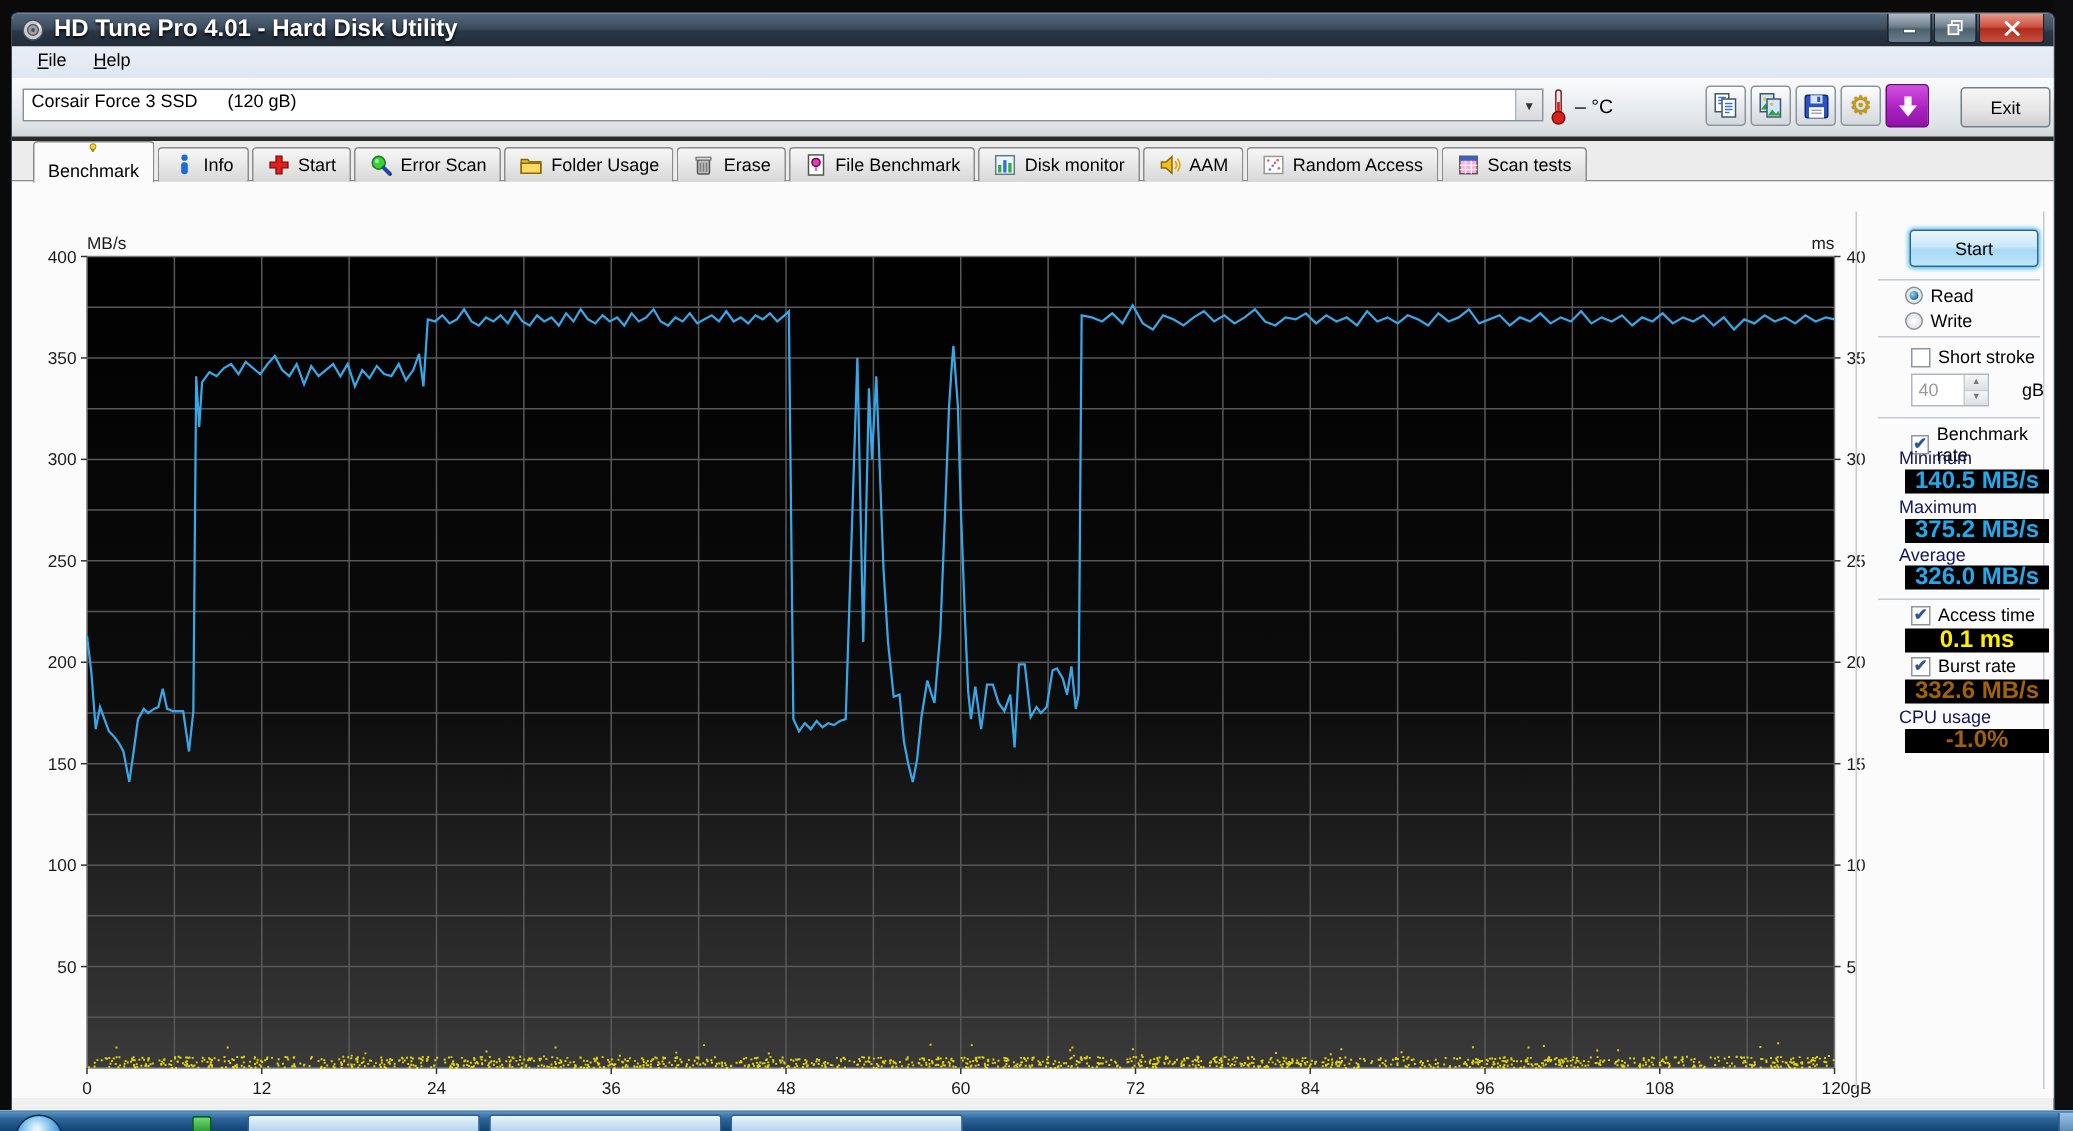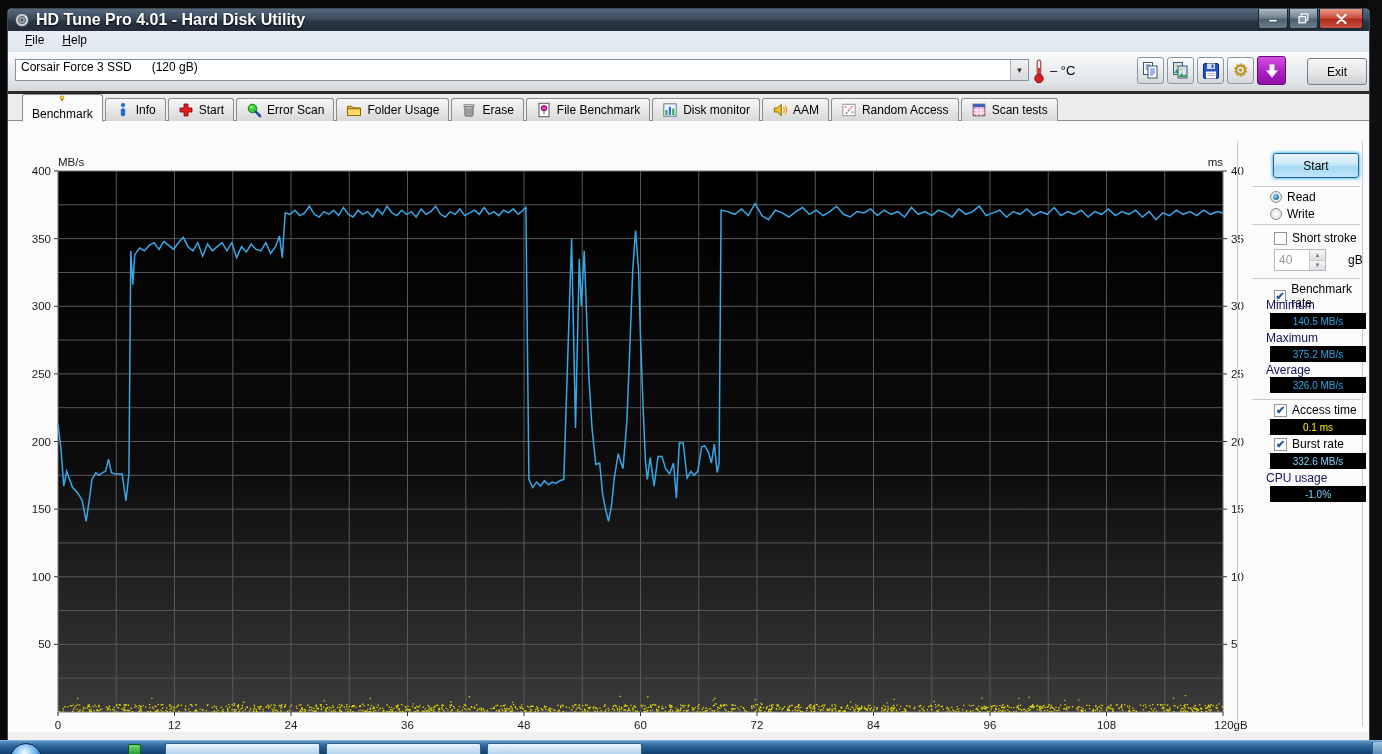--- a/index.html
+++ b/index.html
@@ -66,22 +66,22 @@
   .checkbox{width:13px;height:13px;border:1px solid #8e959c;background:#fff;box-sizing:border-box;
             display:flex;align-items:center;justify-content:center;font-size:11px;font-weight:bold;color:#2b5797;line-height:1;}
   .spinner{position:absolute;left:30px;top:103px;width:52px;height:22px;border:1px solid #b2b8bd;background:#fff;box-sizing:border-box;display:flex;}
   .spin-val{flex:1;padding:3px 0 0 4px;color:#9a9a9a;font-size:12px;}
   .spin-btns{width:15px;display:flex;flex-direction:column;border-left:1px solid #c8ccd0;}
   .spin-btns div{flex:1;background:linear-gradient(#f6f6f6,#dcdfe2);display:flex;align-items:center;justify-content:center;font-size:6px;color:#777;}
   .spin-btns div:first-child{border-bottom:1px solid #c8ccd0;}
   .unit-gb{position:absolute;left:104px;top:107px;}
   .plabel{position:absolute;left:22px;color:#14145a;}
   .vbox{position:absolute;left:26px;width:96px;height:16px;background:#000;display:flex;align-items:center;justify-content:center;
-        font-weight:normal;font-size:10px;}
-  .vbox.cyan{color:#25a8e8;} .vbox.yellow{color:#ffee00;} .vbox.white{color:#7dd3fc;}
+        font-weight:bold;font-size:16px;}
+  .vbox.cyan{color:#25a8e8;} .vbox.yellow{color:#ffee00;} .vbox.white{color:#a16207;}
   
   #taskbar{position:absolute;left:0;top:740px;width:1382px;height:14px;
            background:linear-gradient(#5c97c4,#2d659b 35%,#17497a 80%,#113e6b);border-top:1px solid #7fb2da;}
   .orb{position:absolute;left:10px;top:2px;width:30px;height:30px;border-radius:50%;
        background:radial-gradient(circle at 45% 30%,#eaf6ff 5%,#8ec9f0 30%,#2a7fd4 65%,#0a3a6a);border:1px solid #0a2c4e;}
   .tray-ico{position:absolute;left:128px;top:3px;width:11px;height:11px;border-radius:2px;background:linear-gradient(#6fdc6f,#1f8f2f);border:1px solid #0c5a18;}
   .taskbtn{position:absolute;top:2px;width:153px;height:12px;border-radius:2px 2px 0 0;border:1px solid #35608a;
            background:linear-gradient(#e9f4fd,#bcd9f0 70%,#a9cdea);}
   .showdesk{position:absolute;right:0;top:1px;width:9px;height:13px;background:linear-gradient(#9cc3e2,#5788b4);border-left:1px solid #2c5a86;}
   .desk-strip-r{position:absolute;left:1369px;top:0;width:13px;height:740px;background:#0e0e10;}

